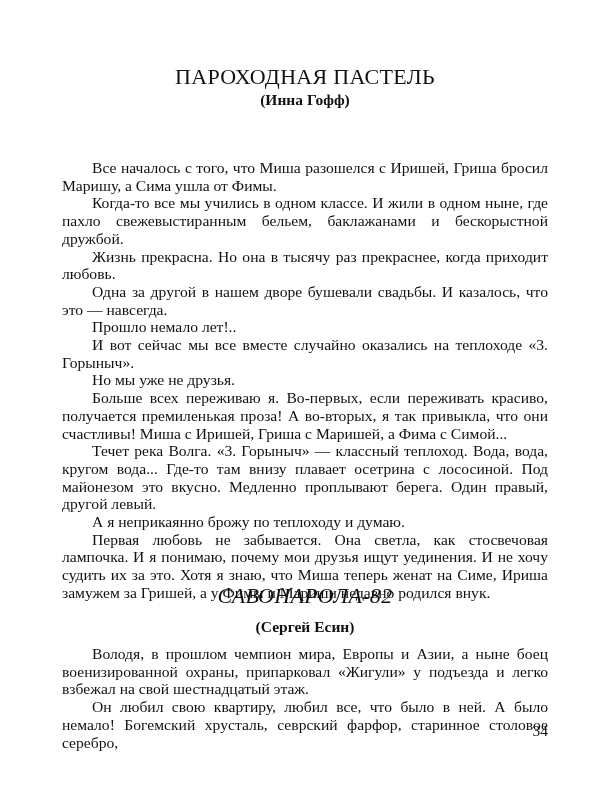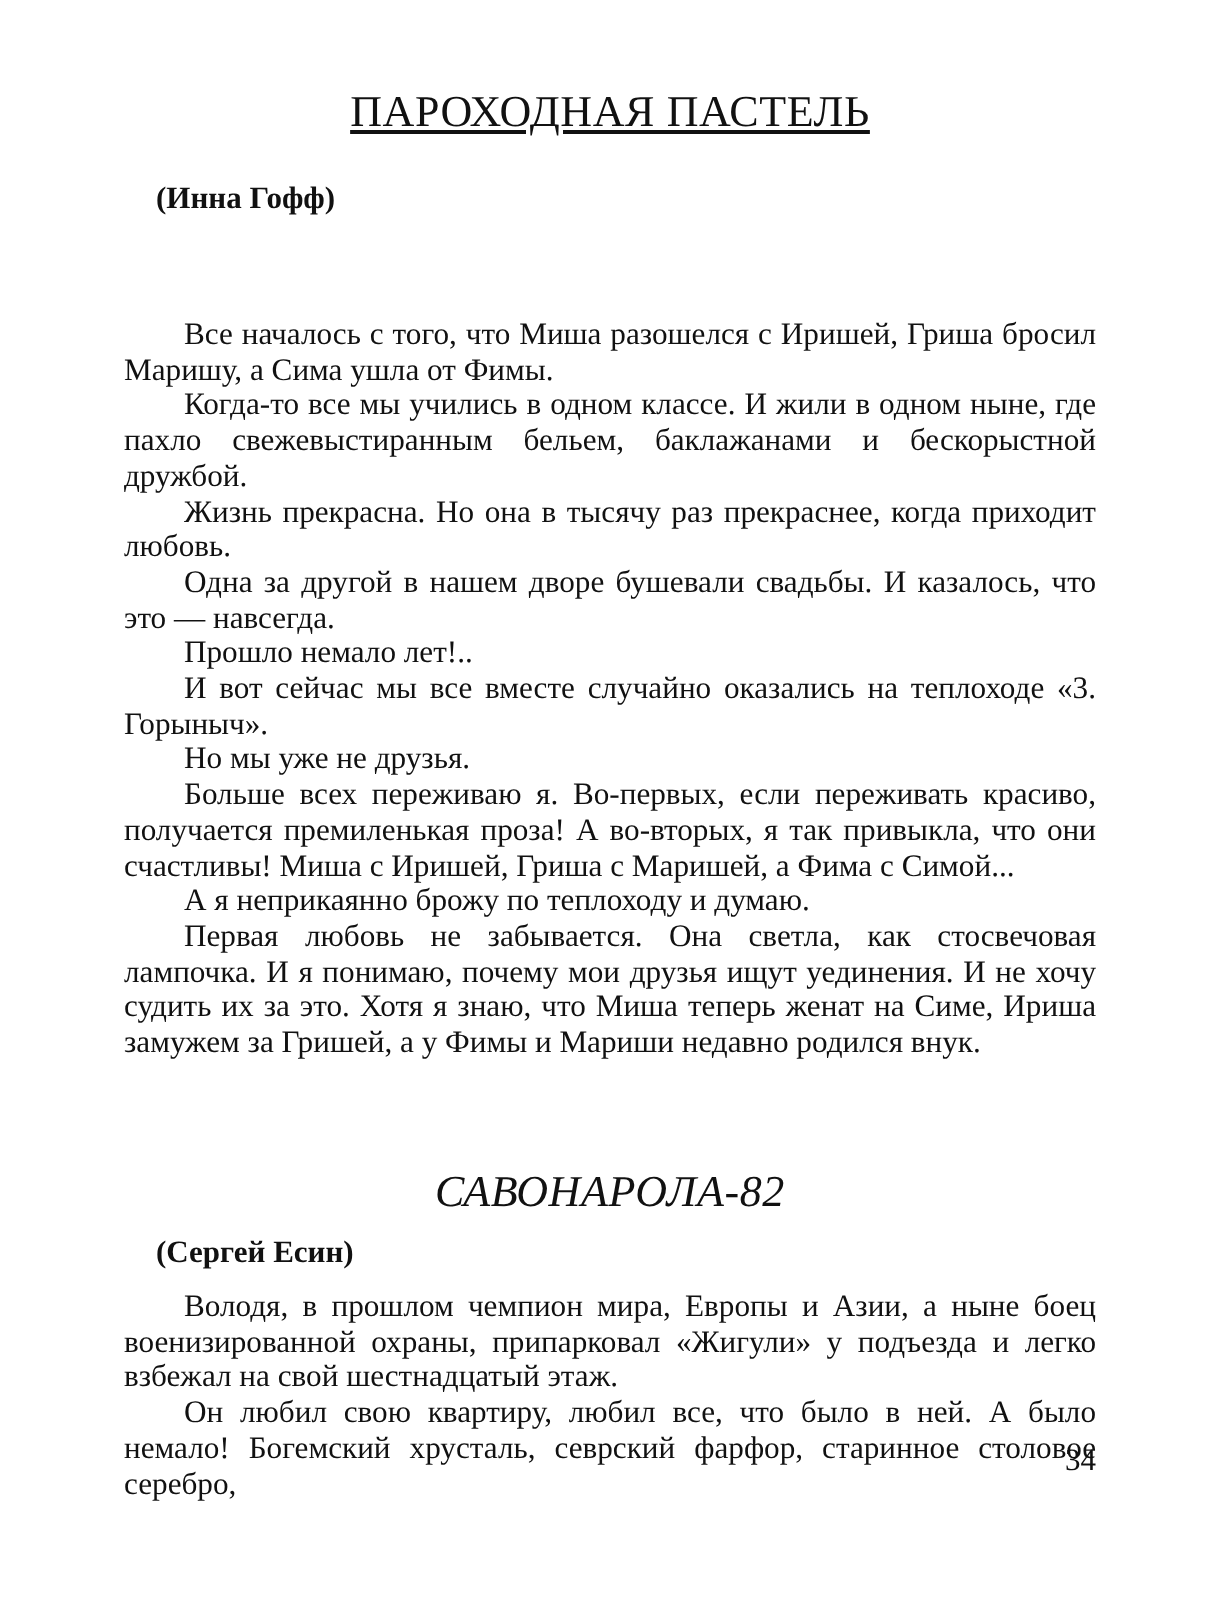--- a/index.html
+++ b/index.html
@@ -1,44 +1,45 @@
 <!DOCTYPE html>
 <html><head>
 <meta charset="utf-8">
 <style>
   html, body { margin:0; padding:0; background:#ffffff; }
   body { width:609px; height:800px; position:relative; overflow:hidden;
          font-family:"Liberation Serif", "DejaVu Serif", serif; color:#111; }
   .page { position:absolute; left:62px; top:0; width:486px; }
   .title { position:absolute; left:0; width:486px; text-align:center;
            font-size:22px; letter-spacing:0.3px; line-height:24px; }
-  .author { position:absolute; left:16px; width:486px; text-align:left;
+  .author { position:absolute; left:0; width:486px; text-align:center;
             font-size:15.5px; font-weight:bold; line-height:18px; }
   .body { position:absolute; left:0; width:486px; font-size:15.6px;
           line-height:17.7px; text-align:justify; }
   .body p { margin:0; text-indent:30px; }
   .pagenum { position:absolute; left:0; width:486px; text-align:right;
              font-size:15.5px; line-height:18px; }
 </style>
 </head>
 <body>
 
 <div class="page">
-  <div class="title" style="top:44px;text-decoration:underline;">ПАРОХОДНАЯ ПАСТЕЛЬ</div>
+  <div class="title" style="top:65px;">ПАРОХОДНАЯ ПАСТЕЛЬ</div>
   <div class="author" style="top:91px;">(Инна Гофф)</div>
 
   <div class="body" style="top:116px;margin-top:43px;">
     <p>Все началось с того, что Миша разошелся с Иришей, Гриша бросил Маришу, а Сима ушла от Фимы.</p>
     <p>Когда-то все мы учились в одном классе. И жили в одном ныне, где пахло свежевыстиранным бельем, баклажанами и бескорыстной дружбой.</p>
     <p>Жизнь прекрасна. Но она в тысячу раз прекраснее, когда приходит любовь.</p>
     <p>Одна за другой в нашем дворе бушевали свадьбы. И казалось, что это — навсегда.</p>
     <p>Прошло немало лет!..</p>
     <p>И вот сейчас мы все вместе случайно оказались на теплоходе «3. Горыныч».</p>
     <p>Но мы уже не друзья.</p>
     <p>Больше всех переживаю я. Во-первых, если переживать красиво, получается премиленькая проза! А во-вторых, я так привыкла, что они счастливы! Миша с Иришей, Гриша с Маришей, а Фима с Симой...</p>
+    <p>Течет река Волга. «3. Горыныч» — классный теплоход. Вода, вода, кругом вода... Где-то там внизу плавает осетрина с лососиной. Под майонезом это вкусно. Медленно проплывают берега. Один правый, другой левый.</p>
     <p>А я неприкаянно брожу по теплоходу и думаю.</p>
     <p>Первая любовь не забывается. Она светла, как стосвечовая лампочка. И я понимаю, почему мои друзья ищут уединения. И не хочу судить их за это. Хотя я знаю, что Миша теперь женат на Симе, Ириша замужем за Гришей, а у Фимы и Мариши недавно родился внук.</p>
   </div>
 
   <div class="title" style="top:584px;font-style:italic;">САВОНАРОЛА-82</div>
   <div class="author" style="top:618px;">(Сергей Есин)</div>
 
   <div class="body" style="top:645px;">
     <p>Володя, в прошлом чемпион мира, Европы и Азии, а ныне боец военизированной охраны, припарковал «Жигули» у подъезда и легко взбежал на свой шестнадцатый этаж.</p>
     <p>Он любил свою квартиру, любил все, что было в ней. А было немало! Богемский хрусталь, севрский фарфор, старинное столовое серебро,</p>

